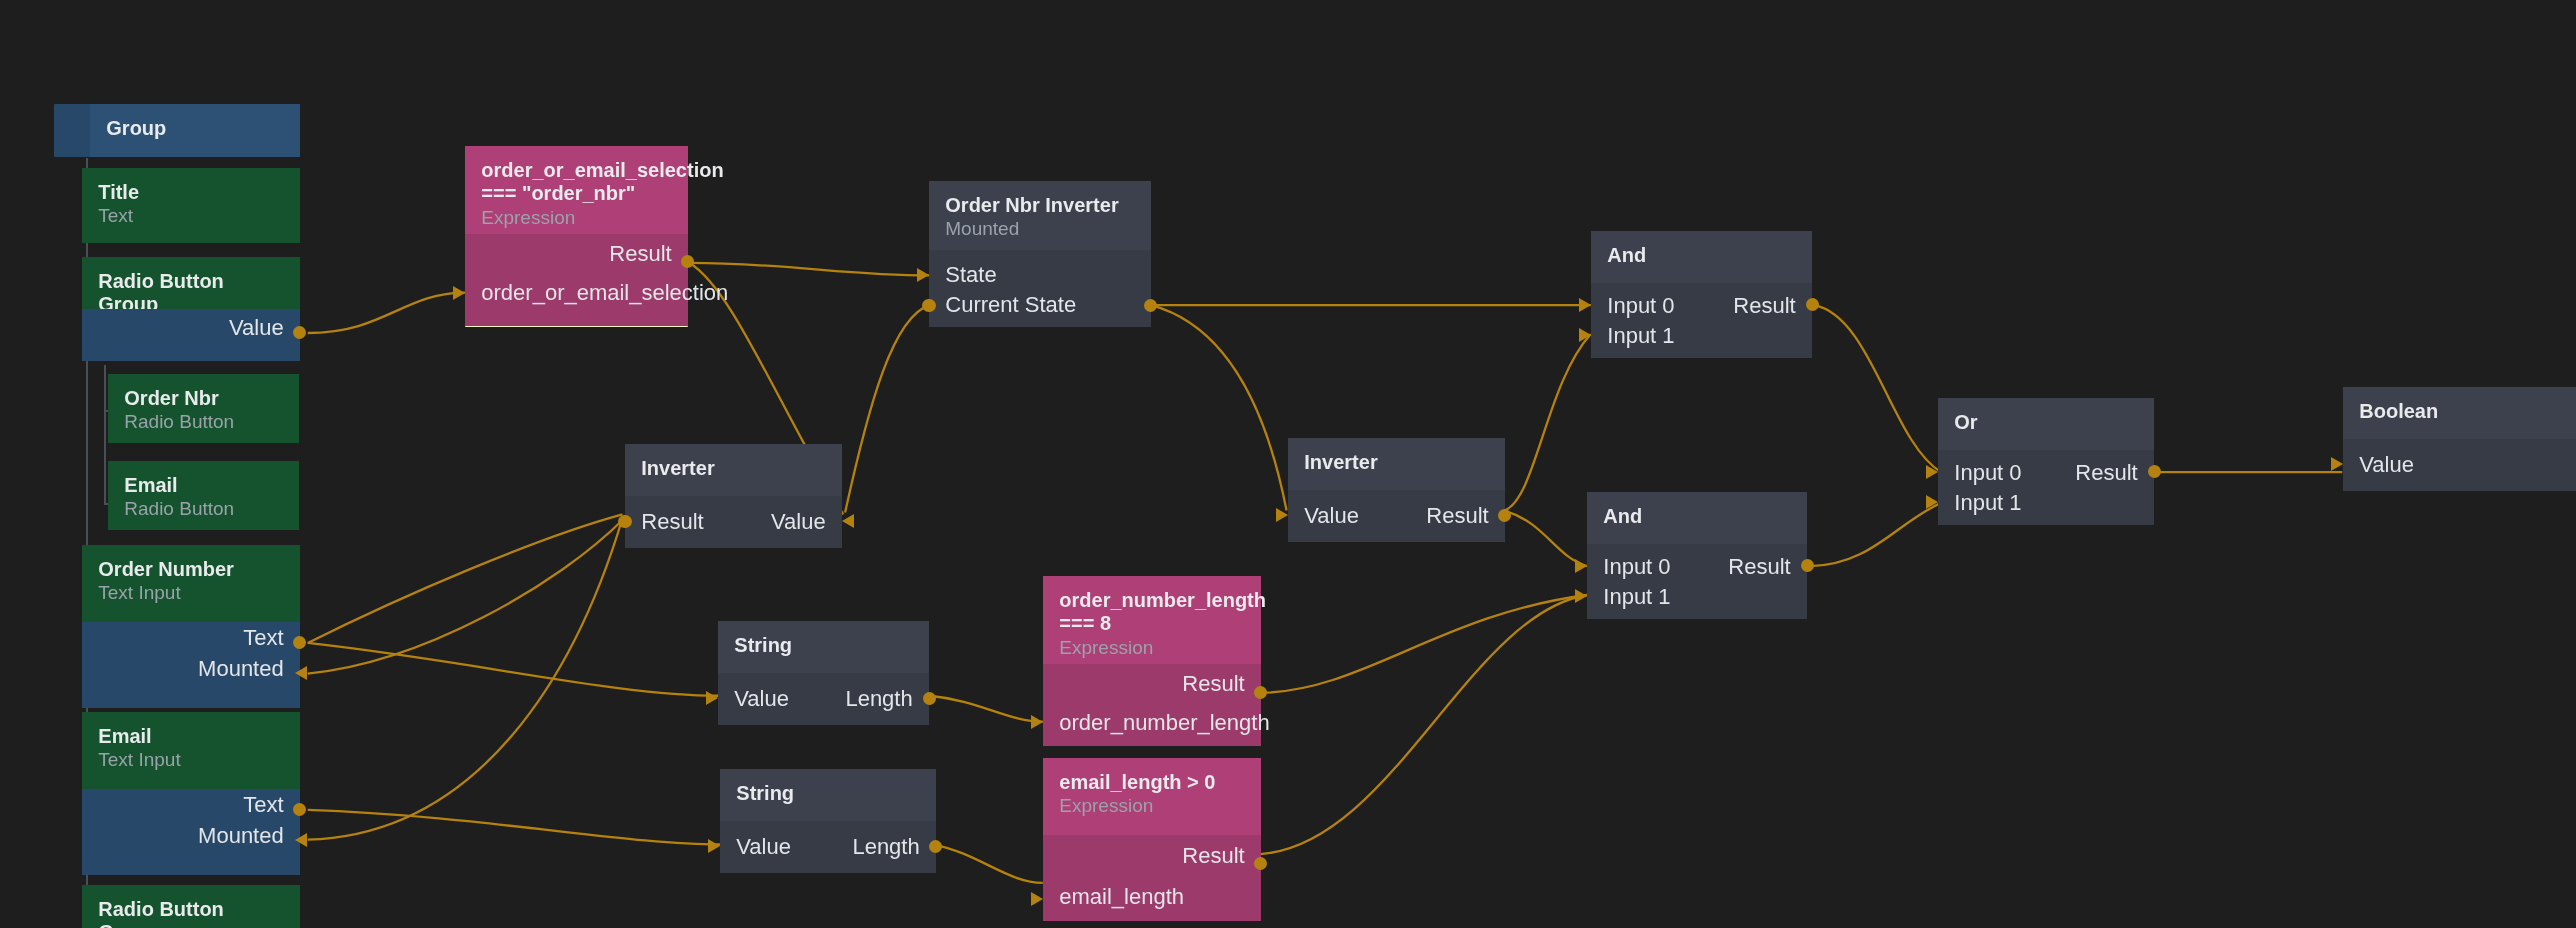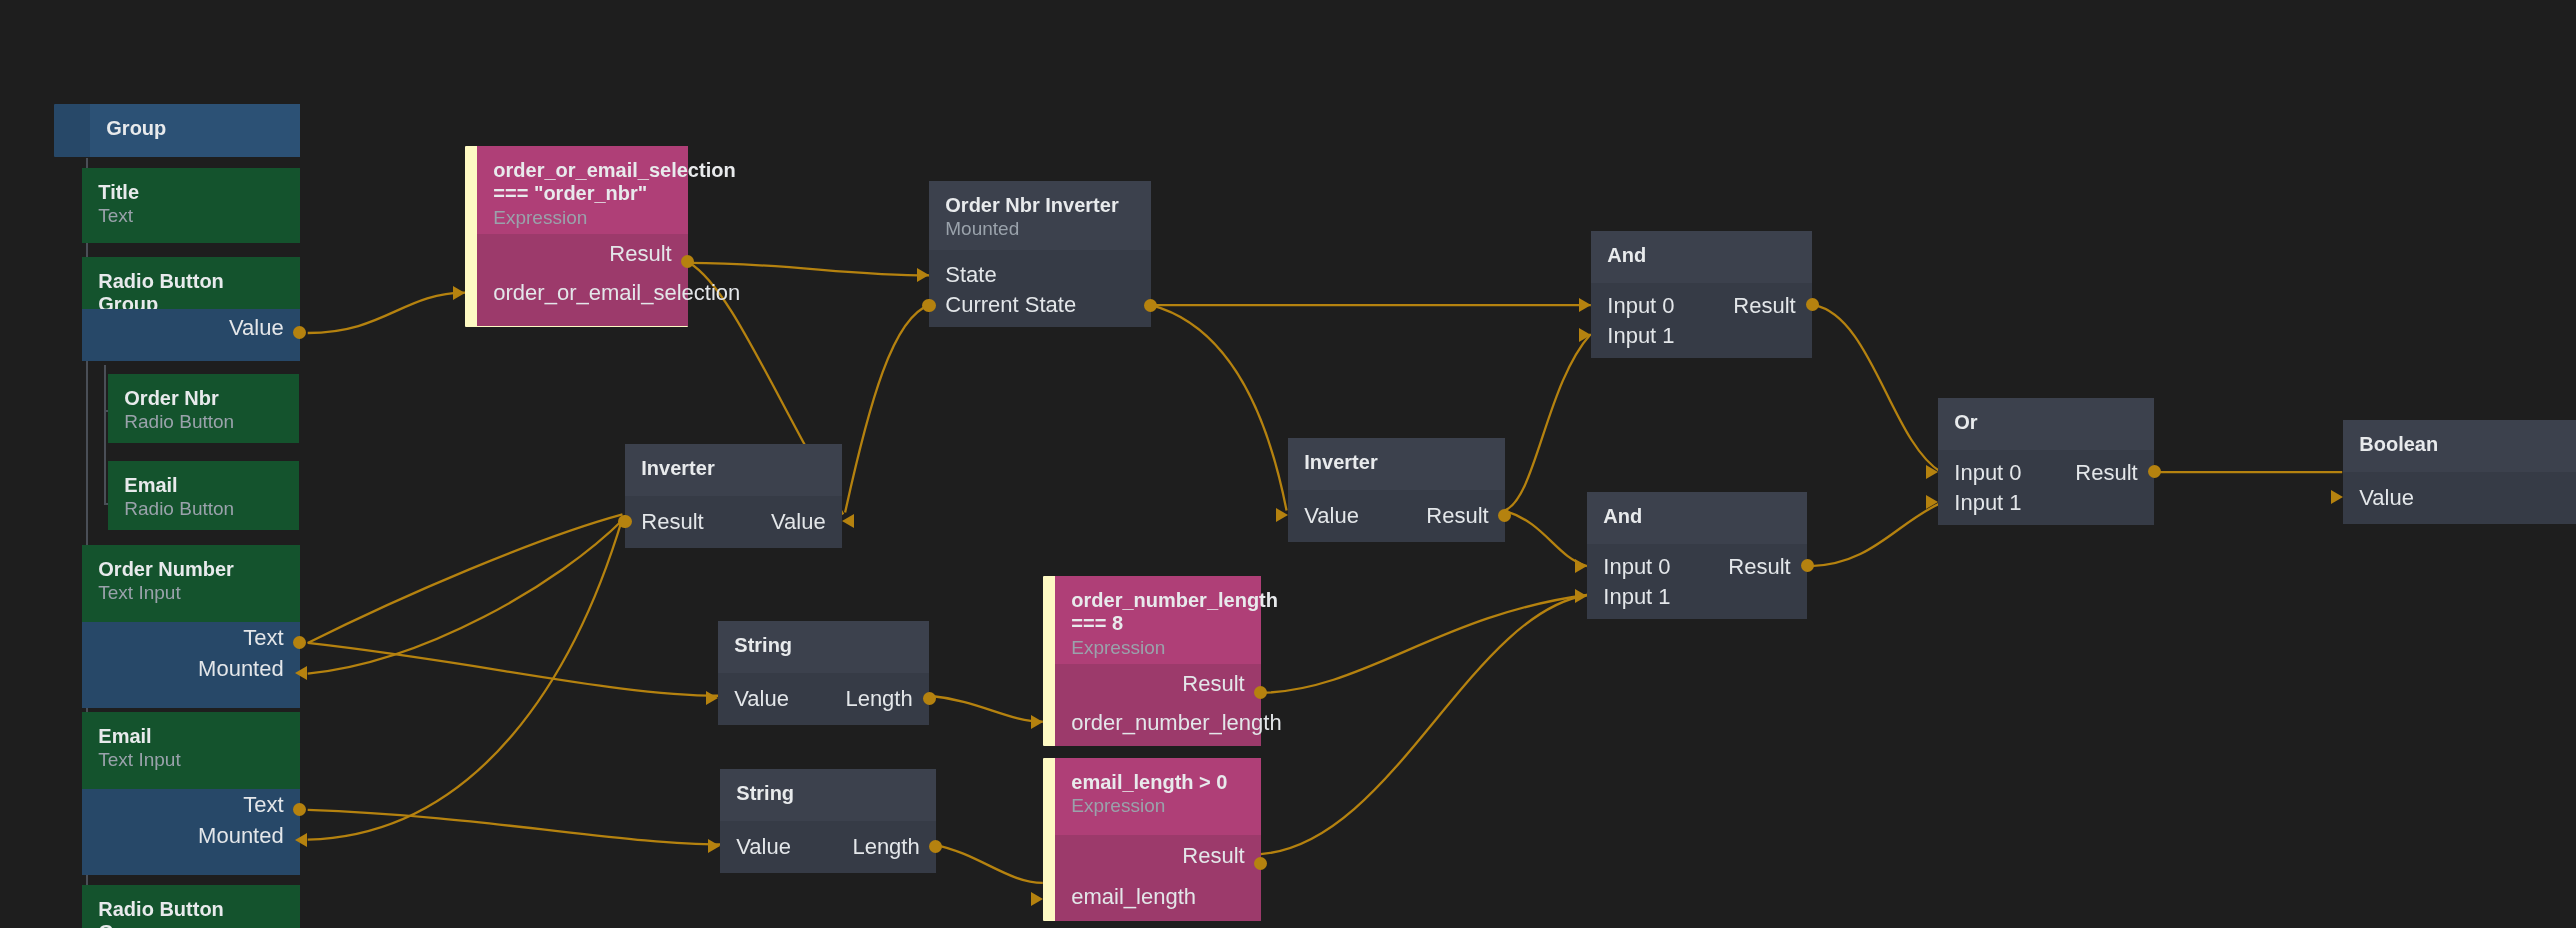--- a/index.html
+++ b/index.html
@@ -80,21 +80,21 @@
   .blue  .node-head { background:#14532d; }
   .blue  .node-body { background:#274868; }
   .blue                { background:#274868; }
 
   .dark  .node-head { background:#3c414d; }
   .dark  .node-body { background:#363b46; }
   .dark               { background:#363b46; }
 
   .pink  .node-head { background:#af3f77; }
   .pink  .node-body { background:#9c3a6b; }
-  .pink               { background:#fef9c3;padding-left:12px; }
+  .pink               { background:#fef9c3; }
 
   
   .guide {
     position: absolute;
     background: #4a4f57;
     z-index: 2;
   }
   .guide-v { width: 1.9px; }
   .guide-h { height: 1.9px; }
 </style>
@@ -348,21 +348,21 @@
       </div>
       <div class="port-row" style="height:30px;">
         <span class="port-label port-in">Input 1</span>
       </div>
     </div>
     <div class="conn arrow" style="left:-12.5px; top:67px;"></div>
     <div class="conn arrow" style="left:-12.5px; top:97px;"></div>
     <div class="conn dot" style="left:210px; top:67px;"></div>
   </div>
 
-  <div class="node dark" style="left:2343px; top:420px; width:233px; height:104px;">
+  <div class="node dark" style="left:2343px; top:387px; width:233px; height:104px;">
     <div class="node-head" style="height:52px;">
       <div class="node-title">Boolean</div>
     </div>
     <div class="node-body" style="height:52px;">
       <div class="port-row" style="height:52px;">
         <span class="port-label port-in">Value</span>
       </div>
     </div>
     <div class="conn arrow" style="left:-12.5px; top:70px;"></div>
   </div>

